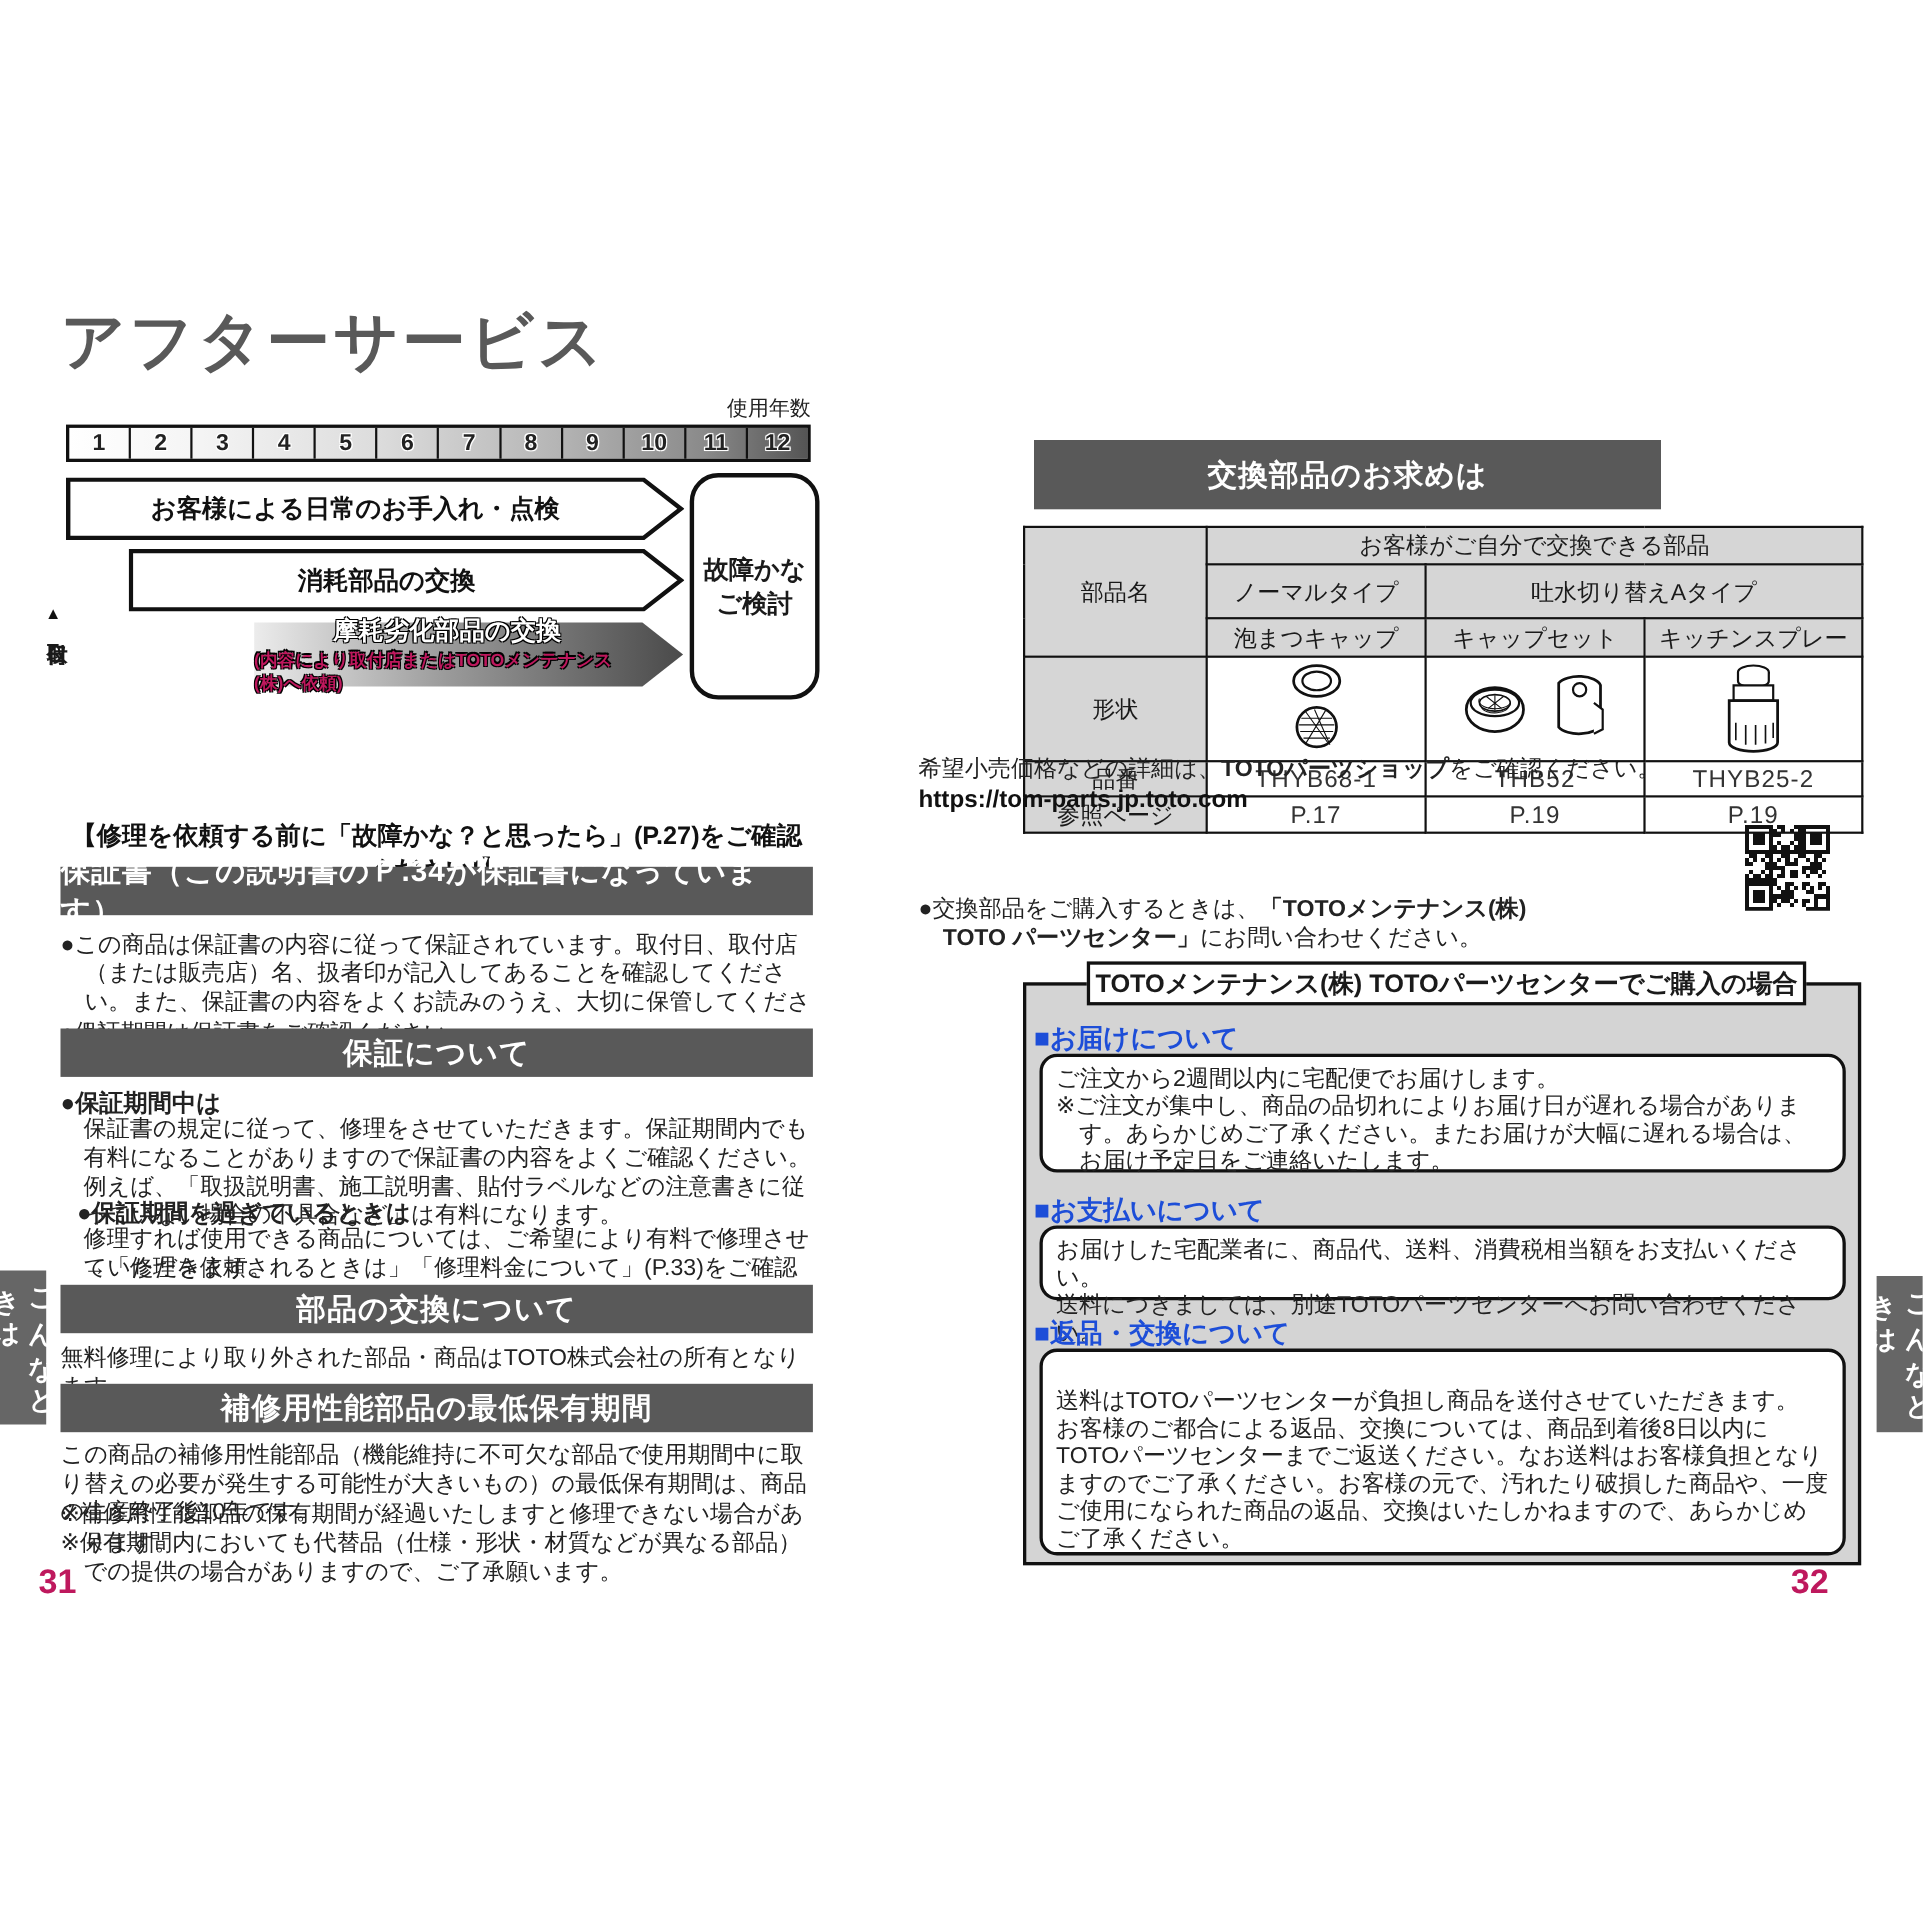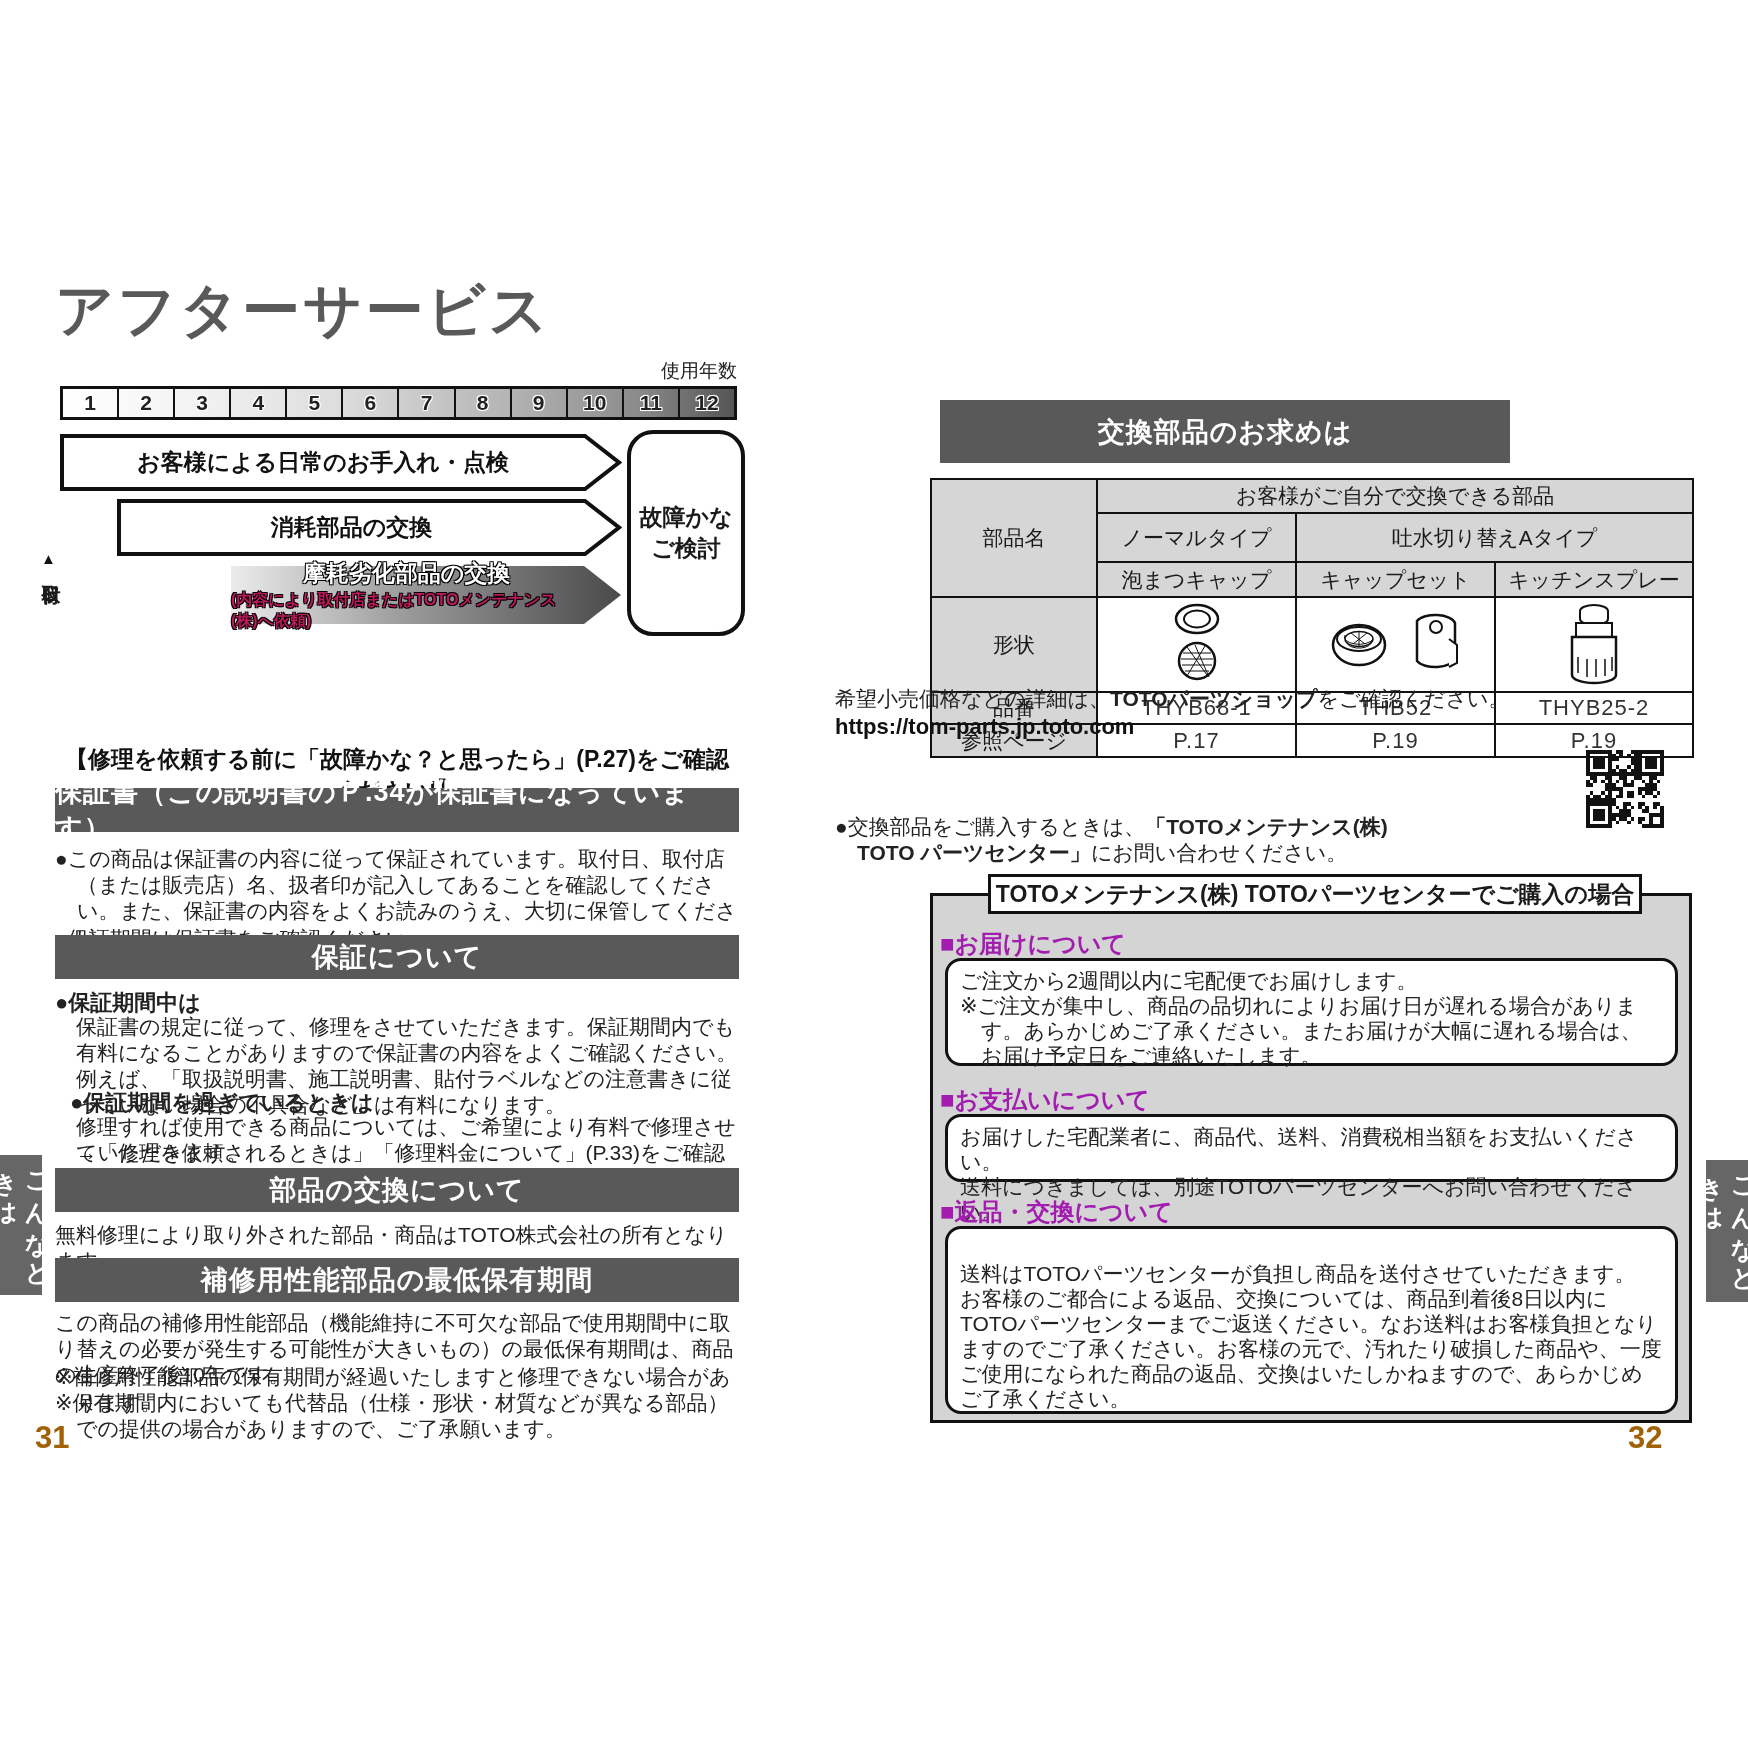--- a/index.html
+++ b/index.html
@@ -58,21 +58,21 @@
 
   .secbar{
     position:absolute;left:55px;width:684px;height:44px;background:#595959;color:#fff;
     font-weight:bold;font-size:27px;display:flex;align-items:center;justify-content:center;letter-spacing:1px;
   }
   .body-text{font-size:21px;line-height:26px;color:#222}
   .hang{padding-left:22px;text-indent:-22px}
   .hang2{padding-left:1em;text-indent:-1em}
   .bold{font-weight:bold}
 
-  .pagenum{font-size:31px;font-weight:bold;color:#a16207}
+  .pagenum{font-size:31px;font-weight:bold;color:#be185d}
 
   
   .secbar-r{left:940px;width:570px;top:400px;height:63px}
 
   table.parts{border-collapse:collapse;table-layout:fixed;background:#fff}
   table.parts td{
     border:2px solid #111;text-align:center;vertical-align:middle;
     font-size:21px;color:#1a1a1a;padding:0 4px;overflow:hidden;
   }
   table.parts td.hd{background:#d6d6d6}
@@ -80,21 +80,21 @@
 
   .url-line{font-weight:bold;font-size:22px;color:#111}
 
   .graybox{
     left:930px;top:893px;width:762px;height:530px;background:#d4d4d4;border:3px solid #111;
   }
   .boxtitle{
     left:988px;top:874px;width:654px;height:40px;background:#fff;border:3px solid #111;
     display:flex;align-items:center;justify-content:center;font-weight:bold;font-size:23px;z-index:3;
   }
-  .subhead{font-weight:bold;font-size:24px;color:#a21caf}
+  .subhead{font-weight:bold;font-size:24px;color:#1d4ed8}
   .wbox{
     background:#fff;border:3px solid #111;border-radius:16px;
     padding:7px 12px;font-size:21px;line-height:25px;color:#222;
   }
 </style>
 </head>
 <body>
 
 <div class="abs vtab" style="left:0;top:1155px;width:42px;height:140px">こんなときは</div>
 <div class="abs vtab" style="left:1706px;top:1160px;width:42px;height:142px">こんなときは</div>

